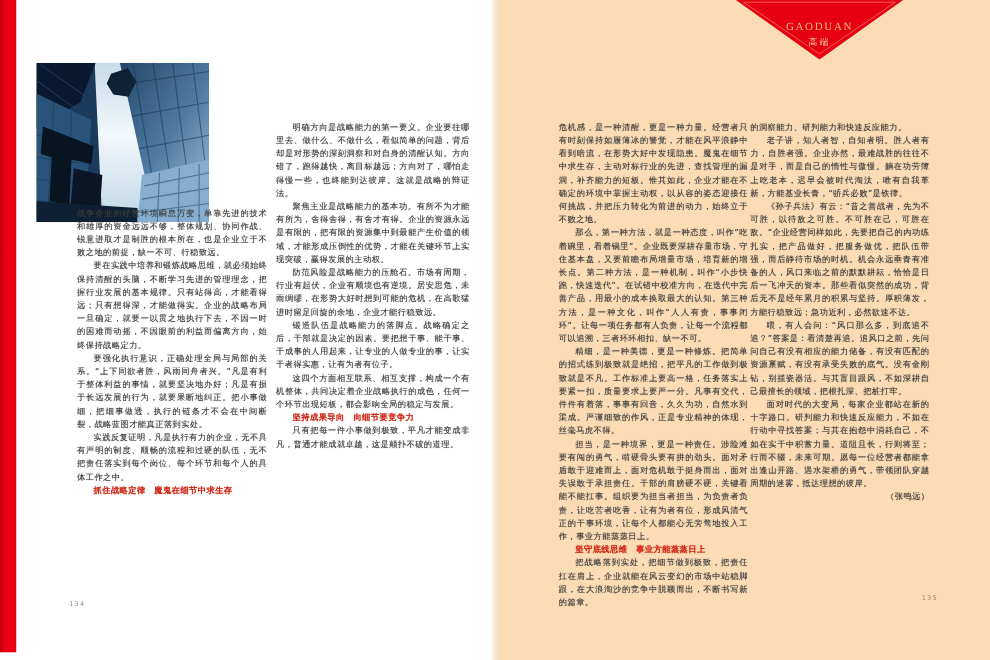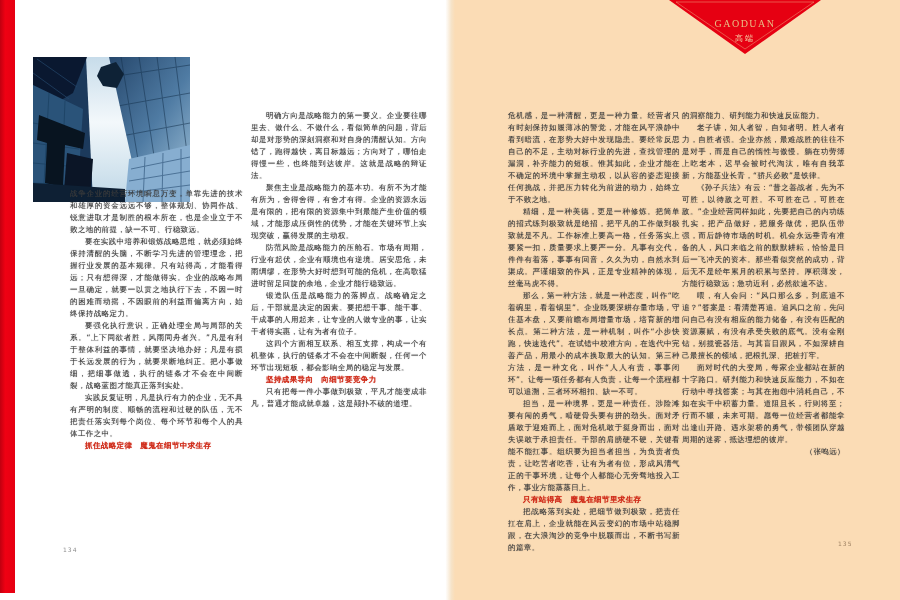--- a/index.html
+++ b/index.html
@@ -135,46 +135,46 @@
         <p class="ln ind">要在实践中培养和锻炼战略思维，就必须始终保持清醒的头脑，不断学习先进的管理理念，把握行业发展的基本规律。只有站得高，才能看得远；只有想得深，才能做得实。企业的战略布局一旦确定，就要一以贯之地执行下去，不因一时的困难而动摇，不因眼前的利益而偏离方向，始终保持战略定力。</p>
         <p class="ln ind">要强化执行意识，正确处理全局与局部的关系。“上下同欲者胜，风雨同舟者兴。”凡是有利于整体利益的事情，就要坚决地办好；凡是有损于长远发展的行为，就要果断地纠正。把小事做细，把细事做透，执行的链条才不会在中间断裂，战略蓝图才能真正落到实处。</p>
         <p class="ln ind">实践反复证明，凡是执行有力的企业，无不具有严明的制度、顺畅的流程和过硬的队伍，无不把责任落实到每个岗位、每个环节和每个人的具体工作之中。</p>
         <p class="ln ind head">抓住战略定律　魔鬼在细节中求生存</p>
       </div>
     <div class="col col-l2">
         <p class="ln ind">明确方向是战略能力的第一要义。企业要往哪里去、做什么、不做什么，看似简单的问题，背后却是对形势的深刻洞察和对自身的清醒认知。方向错了，跑得越快，离目标越远；方向对了，哪怕走得慢一些，也终能到达彼岸。这就是战略的辩证法。</p>
         <p class="ln ind">聚焦主业是战略能力的基本功。有所不为才能有所为，舍得舍得，有舍才有得。企业的资源永远是有限的，把有限的资源集中到最能产生价值的领域，才能形成压倒性的优势，才能在关键环节上实现突破，赢得发展的主动权。</p>
         <p class="ln ind">防范风险是战略能力的压舱石。市场有周期，行业有起伏，企业有顺境也有逆境。居安思危，未雨绸缪，在形势大好时想到可能的危机，在高歌猛进时留足回旋的余地，企业才能行稳致远。</p>
         <p class="ln ind">锻造队伍是战略能力的落脚点。战略确定之后，干部就是决定的因素。要把想干事、能干事、干成事的人用起来，让专业的人做专业的事，让实干者得实惠，让有为者有位子。</p>
-        <p class="ln ind">这四个方面相互联系、相互支撑，构成一个有机整体，执行的链条才不会在中间断裂，任何一个环节出现短板，都会影响全局的稳定与发展。</p>
+        <p class="ln ind">这四个方面相互联系、相互支撑，构成一个有机整体，共同决定着企业战略执行的成色，任何一个环节出现短板，都会影响全局的稳定与发展。</p>
         <p class="ln ind head">坚持成果导向　向细节要竞争力</p>
         <p class="ln ind">只有把每一件小事做到极致，平凡才能变成非凡，普通才能成就卓越，这是颠扑不破的道理。</p>
       </div>
 
     <div class="pagenum pagenum-left">134</div>
   </div>
 
   <div class="page-right"></div>
   <div class="spine"></div>
 
   <div class="banner">
     <svg width="152" height="56" viewBox="0 0 152 56">
       <polygon points="0,0 152,0 76,54" fill="#e60012"></polygon>
       <polygon points="7,2 145,2 76,49" fill="none" stroke="#f0bf8e" stroke-width="0.8" opacity="0.55"></polygon>
       <text x="76" y="27" text-anchor="middle" font-size="10" letter-spacing="1.5" fill="#e7bd85">GAODUAN</text>
       <text x="76" y="41" text-anchor="middle" font-size="8" letter-spacing="2" fill="#f4d9ae">高端</text>
     </svg>
   </div>
 
   <div class="col col-r1">
-      <p class="ln">危机感，是一种清醒，更是一种力量。经营者只有时刻保持如履薄冰的警觉，才能在风平浪静中看到暗流，在形势大好中发现隐患。要经常反思自己的不足，主动对标行业的先进，查找管理的漏洞，补齐能力的短板。惟其如此，企业才能在不确定的环境中掌握主动权，以从容的姿态迎接任何挑战，并把压力转化为前进的动力，始终立于不败之地。</p>
+      <p class="ln">危机感，是一种清醒，更是一种力量。经营者只有时刻保持如履薄冰的警觉，才能在风平浪静中看到暗流，在形势大好中发现隐患。魔鬼在细节中求生存，主动对标行业的先进，查找管理的漏洞，补齐能力的短板。惟其如此，企业才能在不确定的环境中掌握主动权，以从容的姿态迎接任何挑战，并把压力转化为前进的动力，始终立于不败之地。</p>
+      <p class="ln ind">那么，第一种方法，就是一种态度，叫作“吃着碗里，看着锅里”。企业既要深耕存量市场，守住基本盘，又要前瞻布局增量市场，培育新的增长点。第二种方法，是一种机制，叫作“小步快跑，快速迭代”。在试错中校准方向，在迭代中完善产品，用最小的成本换取最大的认知。第三种方法，是一种文化，叫作“人人有责，事事闭环”。让每一项任务都有人负责，让每一个流程都可以追溯，三者环环相扣、缺一不可。</p>
       <p class="ln ind">精细，是一种美德，更是一种修炼。把简单的招式练到极致就是绝招，把平凡的工作做到极致就是不凡。工作标准上要高一格，任务落实上要紧一扣，质量要求上要严一分。凡事有交代，件件有着落，事事有回音，久久为功，自然水到渠成。严谨细致的作风，正是专业精神的体现，丝毫马虎不得。</p>
-      <p class="ln ind">那么，第一种方法，就是一种态度，叫作“吃着碗里，看着锅里”。企业既要深耕存量市场，守住基本盘，又要前瞻布局增量市场，培育新的增长点。第二种方法，是一种机制，叫作“小步快跑，快速迭代”。在试错中校准方向，在迭代中完善产品，用最小的成本换取最大的认知。第三种方法，是一种文化，叫作“人人有责，事事闭环”。让每一项任务都有人负责，让每一个流程都可以追溯，三者环环相扣、缺一不可。</p>
       <p class="ln ind">担当，是一种境界，更是一种责任。涉险滩要有闯的勇气，啃硬骨头要有拼的劲头。面对矛盾敢于迎难而上，面对危机敢于挺身而出，面对失误敢于承担责任。干部的肩膀硬不硬，关键看能不能扛事。组织要为担当者担当，为负责者负责，让吃苦者吃香，让有为者有位，形成风清气正的干事环境，让每个人都能心无旁骛地投入工作，事业方能蒸蒸日上。</p>
-      <p class="ln ind head">只有站得高　魔鬼在细节里求生存</p>
+      <p class="ln ind head">坚守底线思维　事业方能蒸蒸日上</p>
       <p class="ln ind">把战略落到实处，把细节做到极致，把责任扛在肩上，企业就能在风云变幻的市场中站稳脚跟，在大浪淘沙的竞争中脱颖而出，不断书写新的篇章。</p>
     </div>
   <div class="col col-r2">
       <p class="ln">的洞察能力、研判能力和快速反应能力。</p>
       <p class="ln ind">老子讲，知人者智，自知者明。胜人者有力，自胜者强。企业亦然，最难战胜的往往不是对手，而是自己的惰性与傲慢。躺在功劳簿上吃老本，迟早会被时代淘汰，唯有自我革新，方能基业长青，“骄兵必败”是铁律。</p>
       <p class="ln ind">《孙子兵法》有云：“昔之善战者，先为不可胜，以待敌之可胜。不可胜在己，可胜在敌。”企业经营同样如此，先要把自己的内功练扎实，把产品做好，把服务做优，把队伍带强，而后静待市场的时机。机会永远垂青有准备的人，风口来临之前的默默耕耘，恰恰是日后一飞冲天的资本。那些看似突然的成功，背后无不是经年累月的积累与坚持。厚积薄发，方能行稳致远；急功近利，必然欲速不达。</p>
       <p class="ln ind">喂，有人会问：“风口那么多，到底追不追？”答案是：看清楚再追。追风口之前，先问问自己有没有相应的能力储备，有没有匹配的资源禀赋，有没有承受失败的底气。没有金刚钻，别揽瓷器活。与其盲目跟风，不如深耕自己最擅长的领域，把根扎深、把桩打牢。</p>
       <p class="ln ind">面对时代的大变局，每家企业都站在新的十字路口。研判能力和快速反应能力，不如在行动中寻找答案；与其在抱怨中消耗自己，不如在实干中积蓄力量。道阻且长，行则将至；行而不辍，未来可期。愿每一位经营者都能拿出逢山开路、遇水架桥的勇气，带领团队穿越周期的迷雾，抵达理想的彼岸。</p>
       <p class="ln by">（张鸣远）</p>
     </div>

